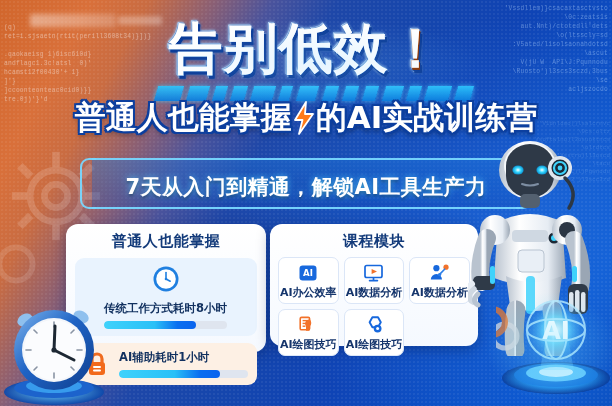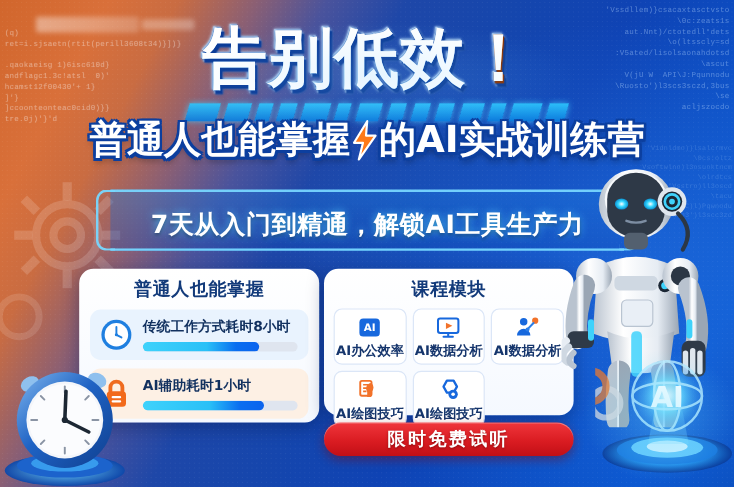--- a/index.html
+++ b/index.html
@@ -178,21 +178,21 @@
 
   
   #results-card { left:66px; top:224px; width:200px; height:128px; padding:8px 9px 9px; }
   .result-row {
     display:flex; align-items:center;
     gap:8px;
     border-radius:9px;
     padding:7px 9px 7px 8px;
     margin-top:7px;
   }
-  .result-row.cold { background:#e9f3fe; }
+  .result-row.cold { background:#e9f3fe;flex-direction:column; }
   .result-row.warm { background:#fdf0e4;justify-content:center; }
   .result-icon { flex:0 0 auto; width:28px; height:28px; }
   .result-body { flex:1 1 auto; min-width:0; }
   .result-label {
     font-size:11.5px; font-weight:bold; color:#11305f;
     white-space:nowrap;
     font-family:"DejaVu Sans","Liberation Sans",sans-serif;
   }
   .bar-track {
     margin-top:5px;
@@ -454,21 +454,20 @@
             <circle cx="14.6" cy="13.6" r="3.9" fill="#1768dd"></circle>
             <circle cx="14.6" cy="13.6" r="1.5" fill="#ffffff"></circle>
           </svg>
         </div>
         <div class="module-label">AI绘图技巧</div>
       </div>
 
     </div>
   </div>
 
-  <div class="cta">限时免费试听</div>
 
   <div id="robot">
     <svg width="140" height="230" viewBox="0 0 140 230">
       <defs>
         <linearGradient id="rbody" x1="0" y1="0" x2="1" y2="0">
           <stop offset="0" stop-color="#b9c3cf"></stop>
           <stop offset=".35" stop-color="#ffffff"></stop>
           <stop offset=".75" stop-color="#e6ecf3"></stop>
           <stop offset="1" stop-color="#9aa6b4"></stop>
         </linearGradient>

